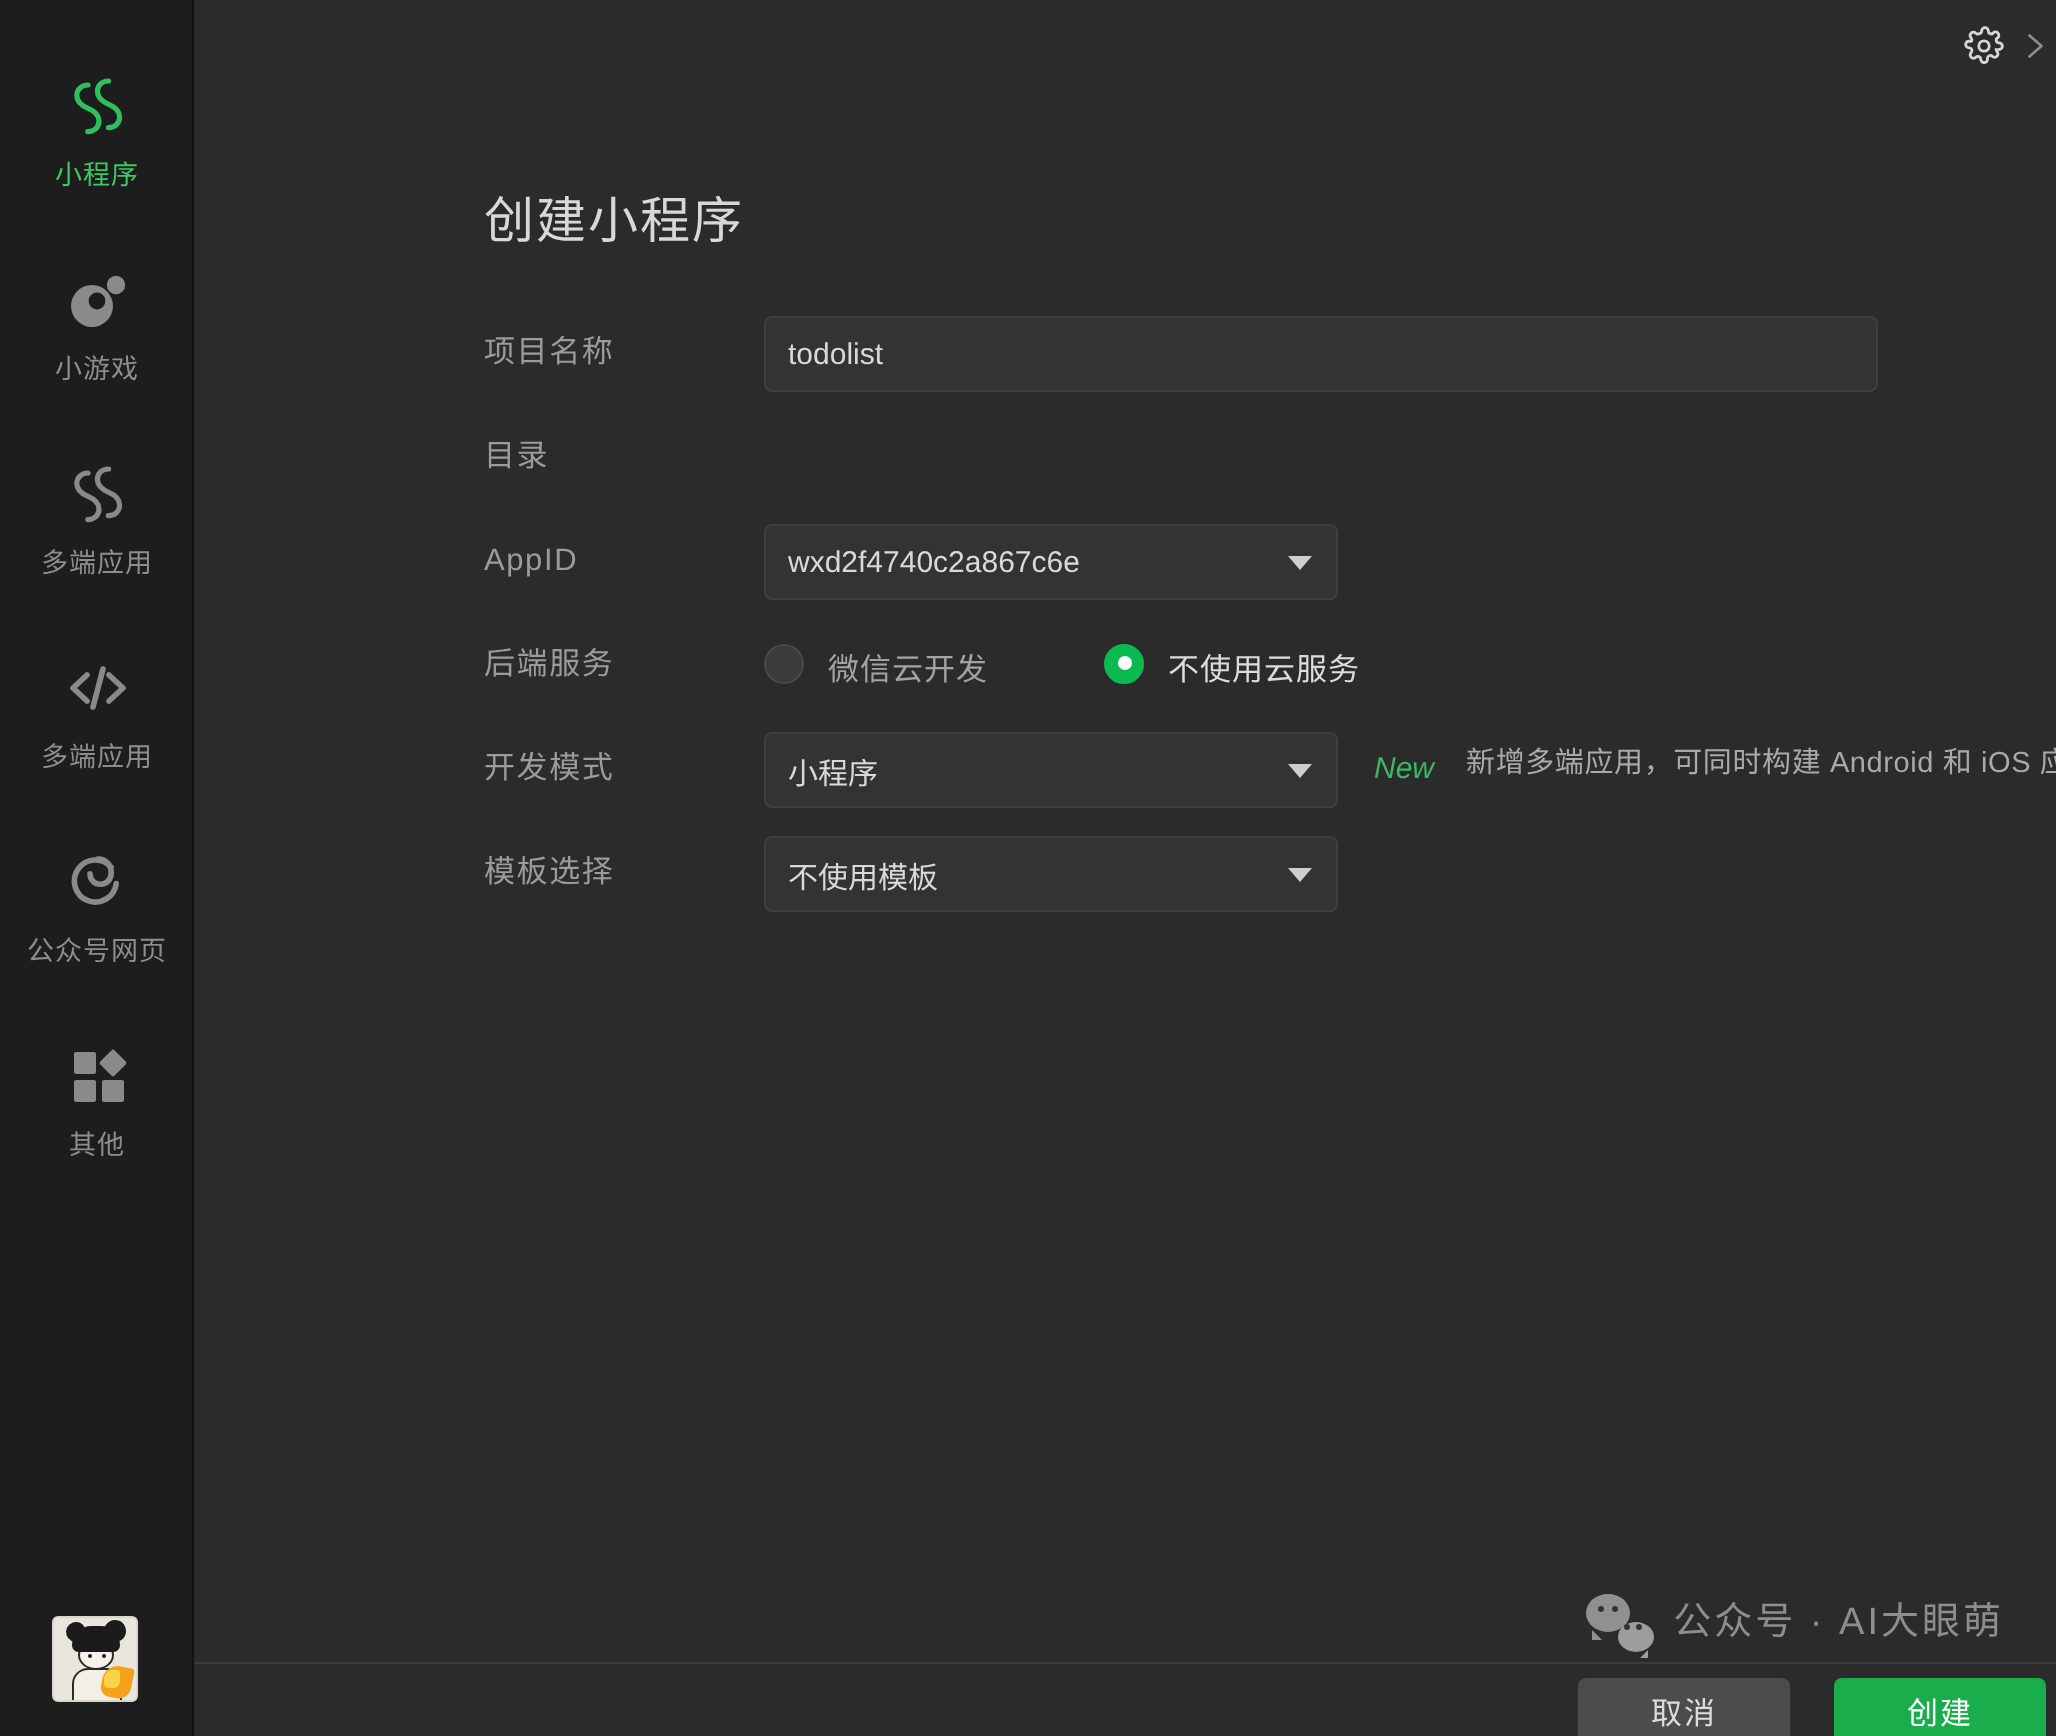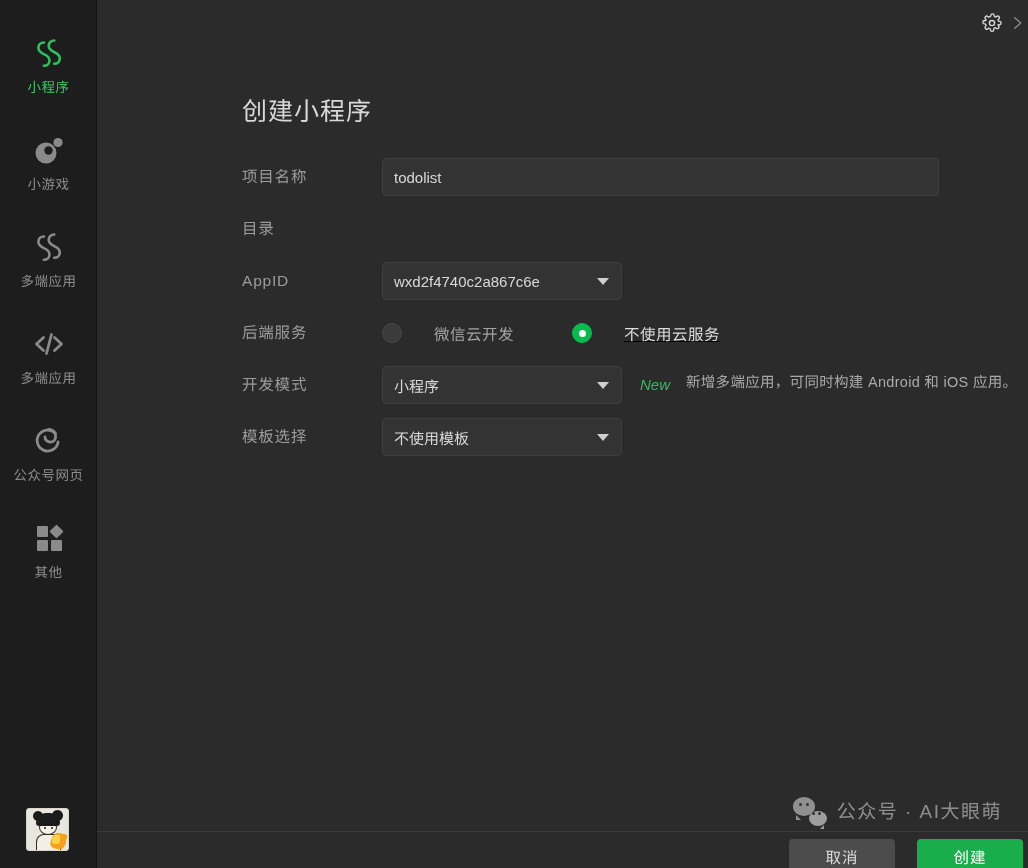--- a/index.html
+++ b/index.html
@@ -227,21 +227,21 @@
     border-radius: 4px;
     box-sizing: border-box;
     display: flex;
     align-items: center;
     padding: 0 11px;
     color: #d9d9d9;
     font-size: 15px;
     cursor: text;
   }
   .field.wide { width: 557px; }
-  .field.mid  { width: 240px; }
+  .field.mid  { width: 287px; }
   .field.select { cursor: pointer; padding-right: 30px; }
   .field .val {
     white-space: nowrap;
     overflow: hidden;
     text-overflow: ellipsis;
   }
   .caret {
     position: absolute;
     right: 12px;
     top: 50%;
@@ -264,26 +264,24 @@
   .folder-btn svg { display: block; }
 
   
   .radio-group {
     display: flex;
     align-items: center;
     height: 38px;
   }
   .radio {
     display: flex;
-    align-items: center;
     cursor: pointer;
     margin-right: 58px;
-    gap: 20px;
-  }
-  .radio:last-child { margin-right: 0; text-decoration: underline; }
+  }
+  .radio:last-child { margin-right: 0; }
   .radio-dot {
     width: 20px;
     height: 20px;
     border-radius: 50%;
     background: #3b3b3b;
     border: 1px solid #484848;
     box-sizing: border-box;
     margin-right: 12px;
     flex: 0 0 20px;
     position: relative;

